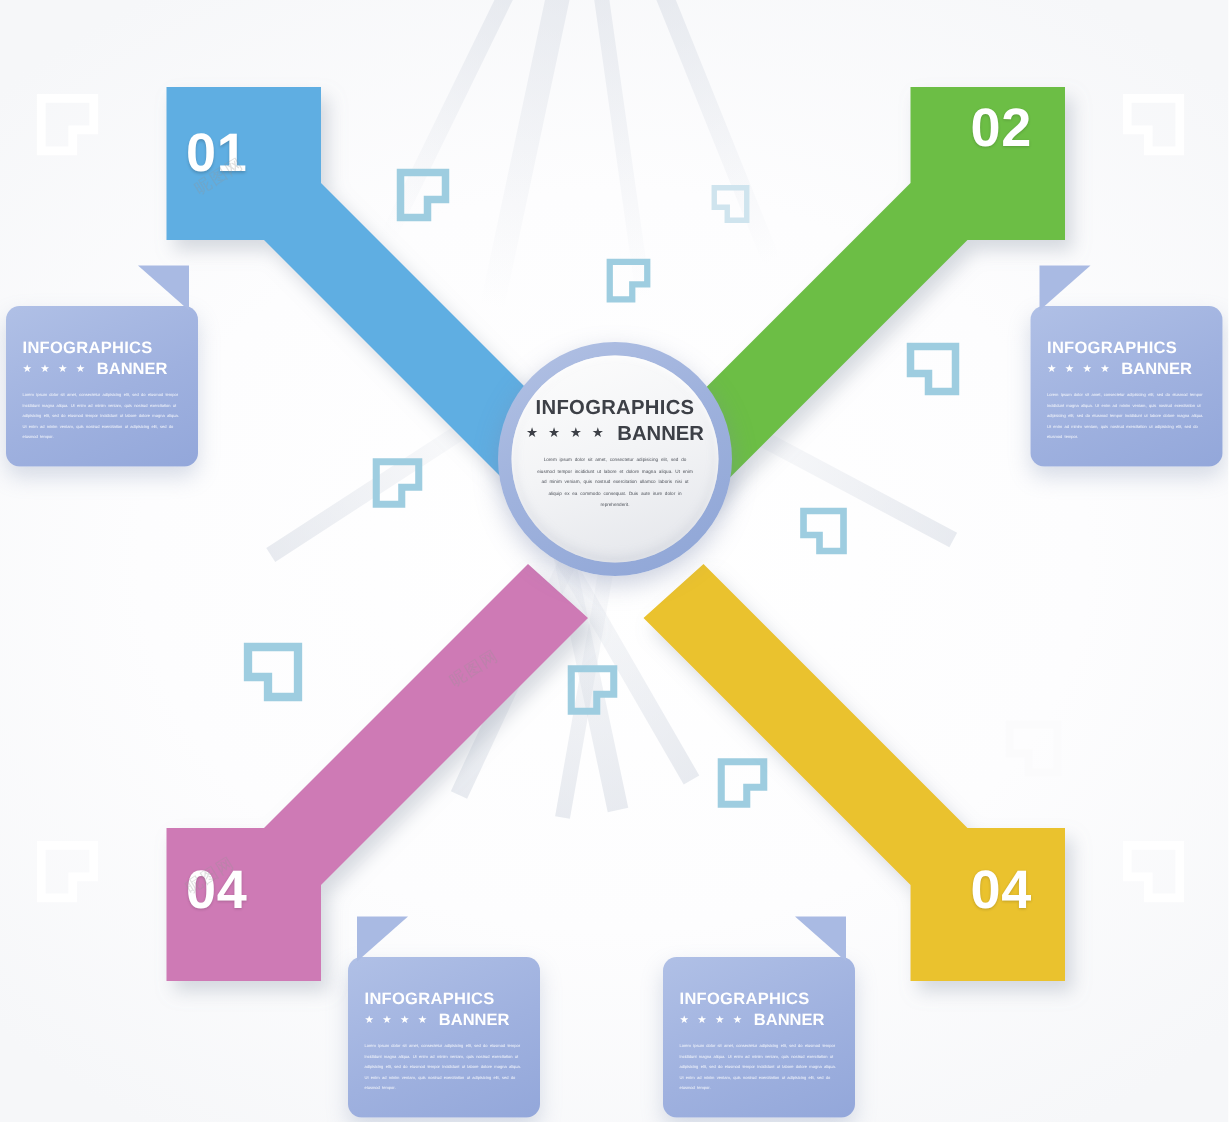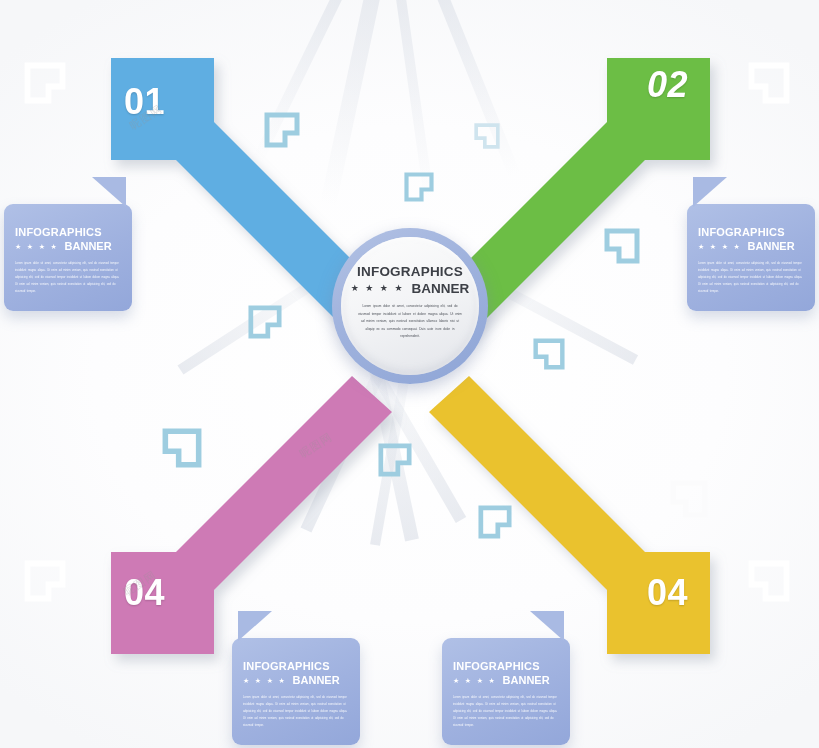--- a/index.html
+++ b/index.html
@@ -274,21 +274,21 @@
     <g filter="url(#sh)">
       <path d="M429,412 L607,590 L607,654 L710,654 L710,552 L645,552 L469,376 Z" fill="#eac22f"></path>
     </g>
 
     <g filter="url(#sh)">
       <path d="M392,412 L214,590 L214,654 L111,654 L111,552 L176,552 L352,376 Z" fill="#ce7ab5"></path>
     </g>
   </svg>
 
   <div class="num" style="left:124px; top:81px;">01</div>
-  <div class="num" style="left:647px; top:64px;font-style:italic;">02</div>
+  <div class="num" style="left:647px; top:64px;">02</div>
   <div class="num" style="left:647px; top:572px;">04</div>
   <div class="num" style="left:124px; top:572px;">04</div>
 
   <div id="medallion">
     <div id="medallion-inner">
       <div id="medallion-title">INFOGRAPHICS</div>
       <div class="title-row2">
         <span class="stars-dark">★ ★ ★ ★</span>
         <span class="sub-dark">BANNER</span>
       </div>

